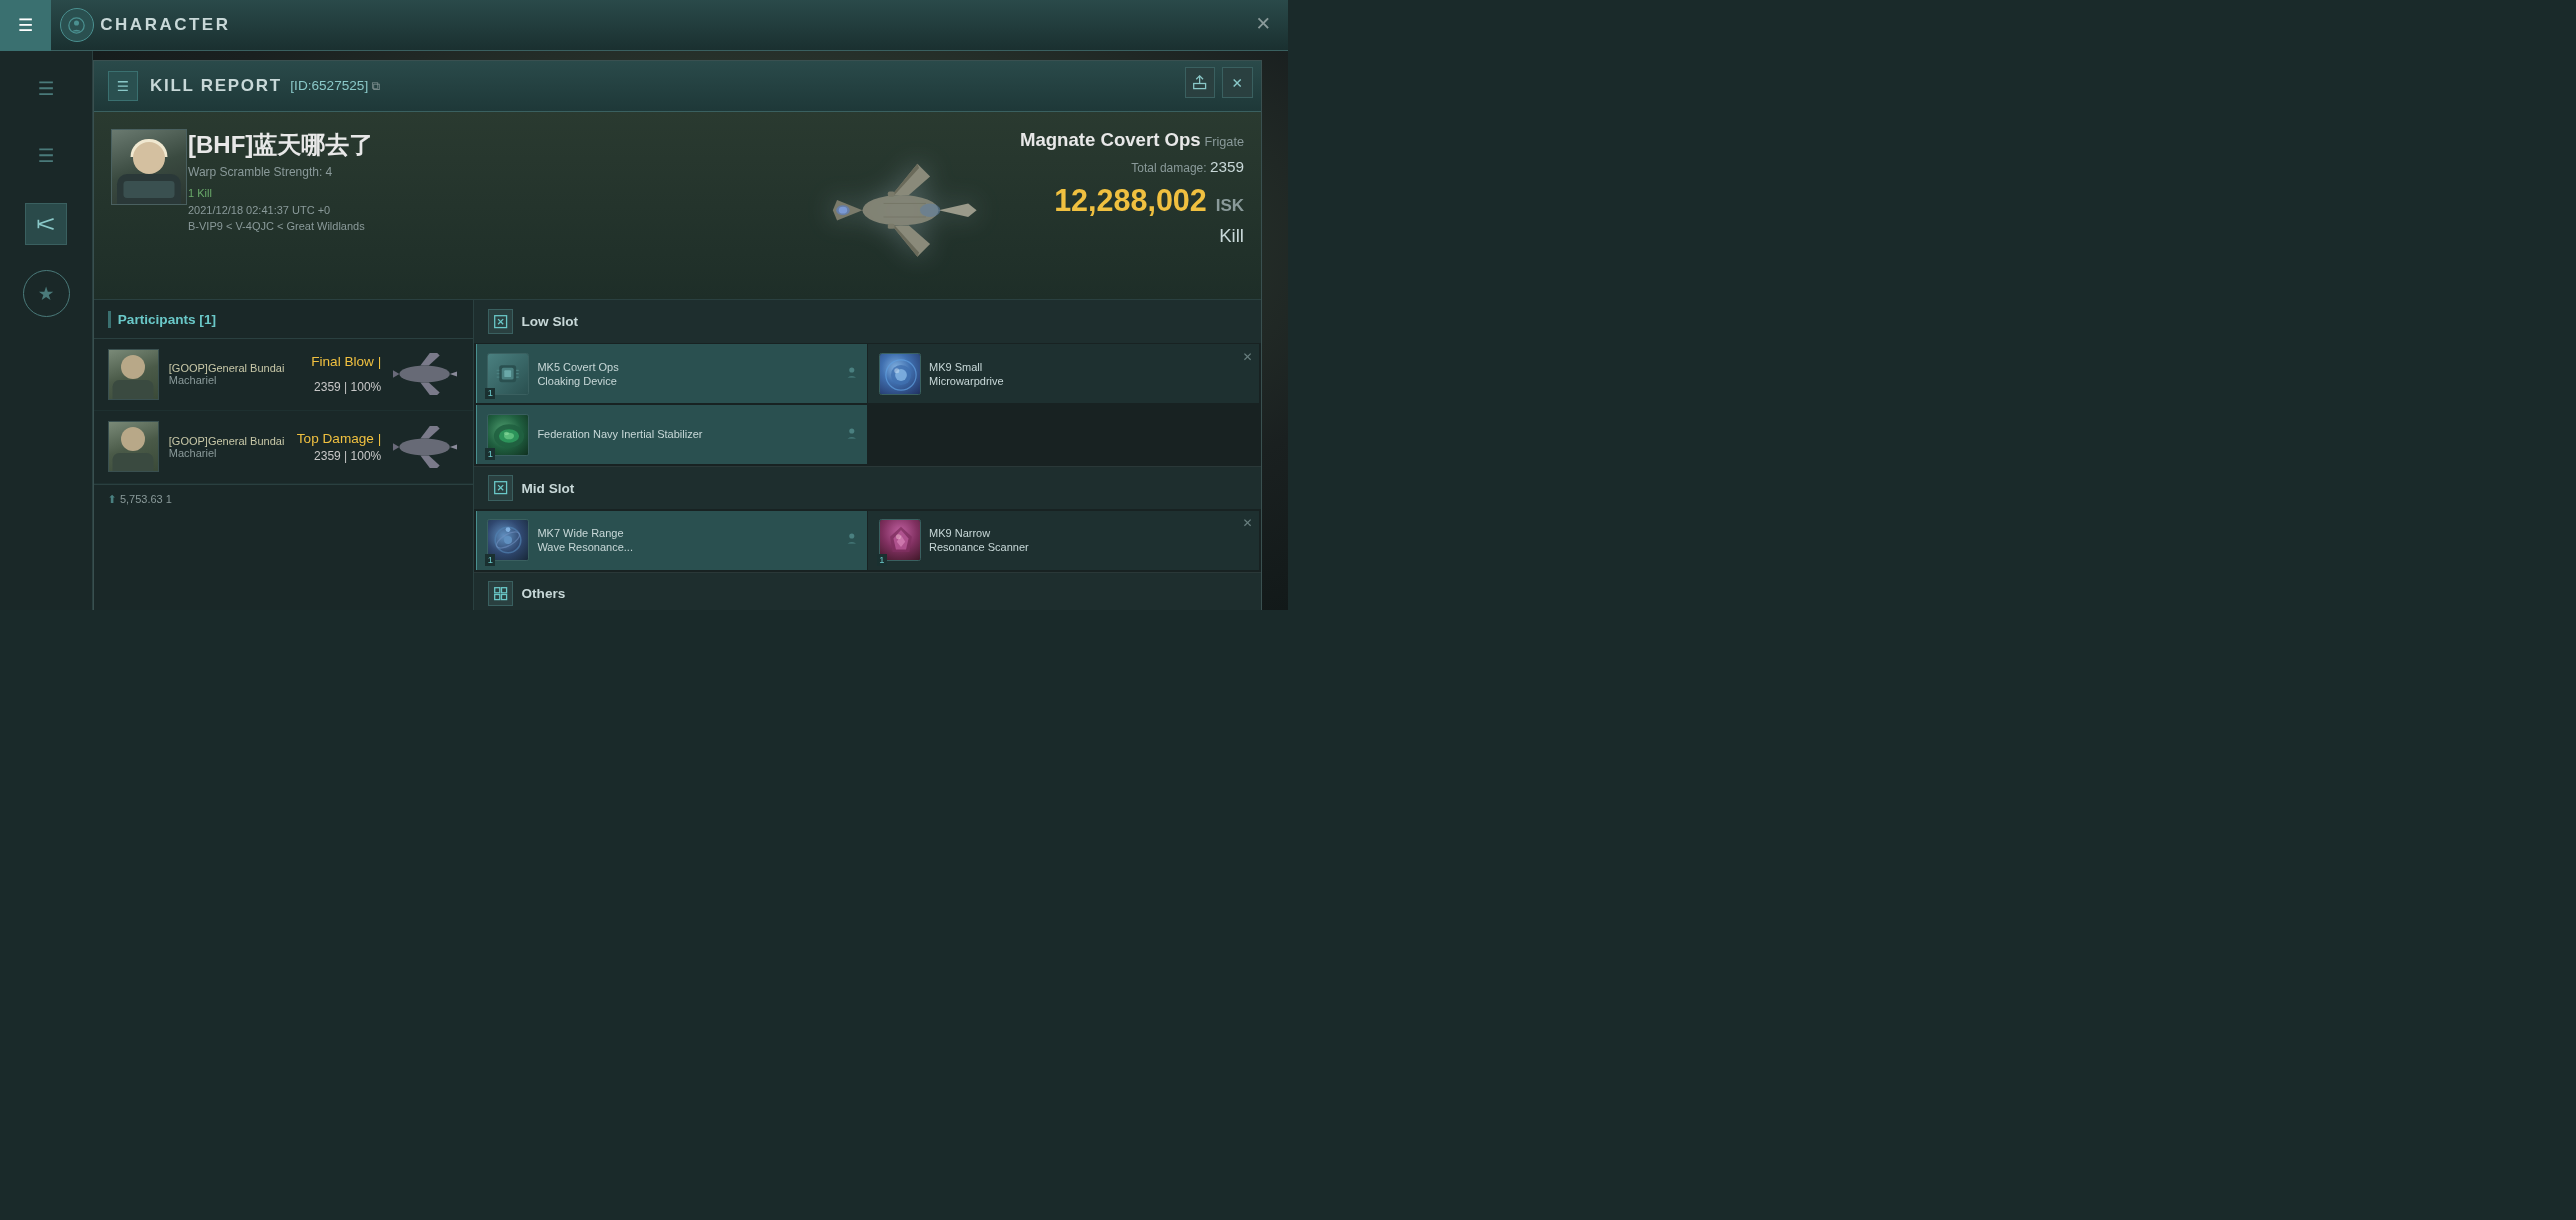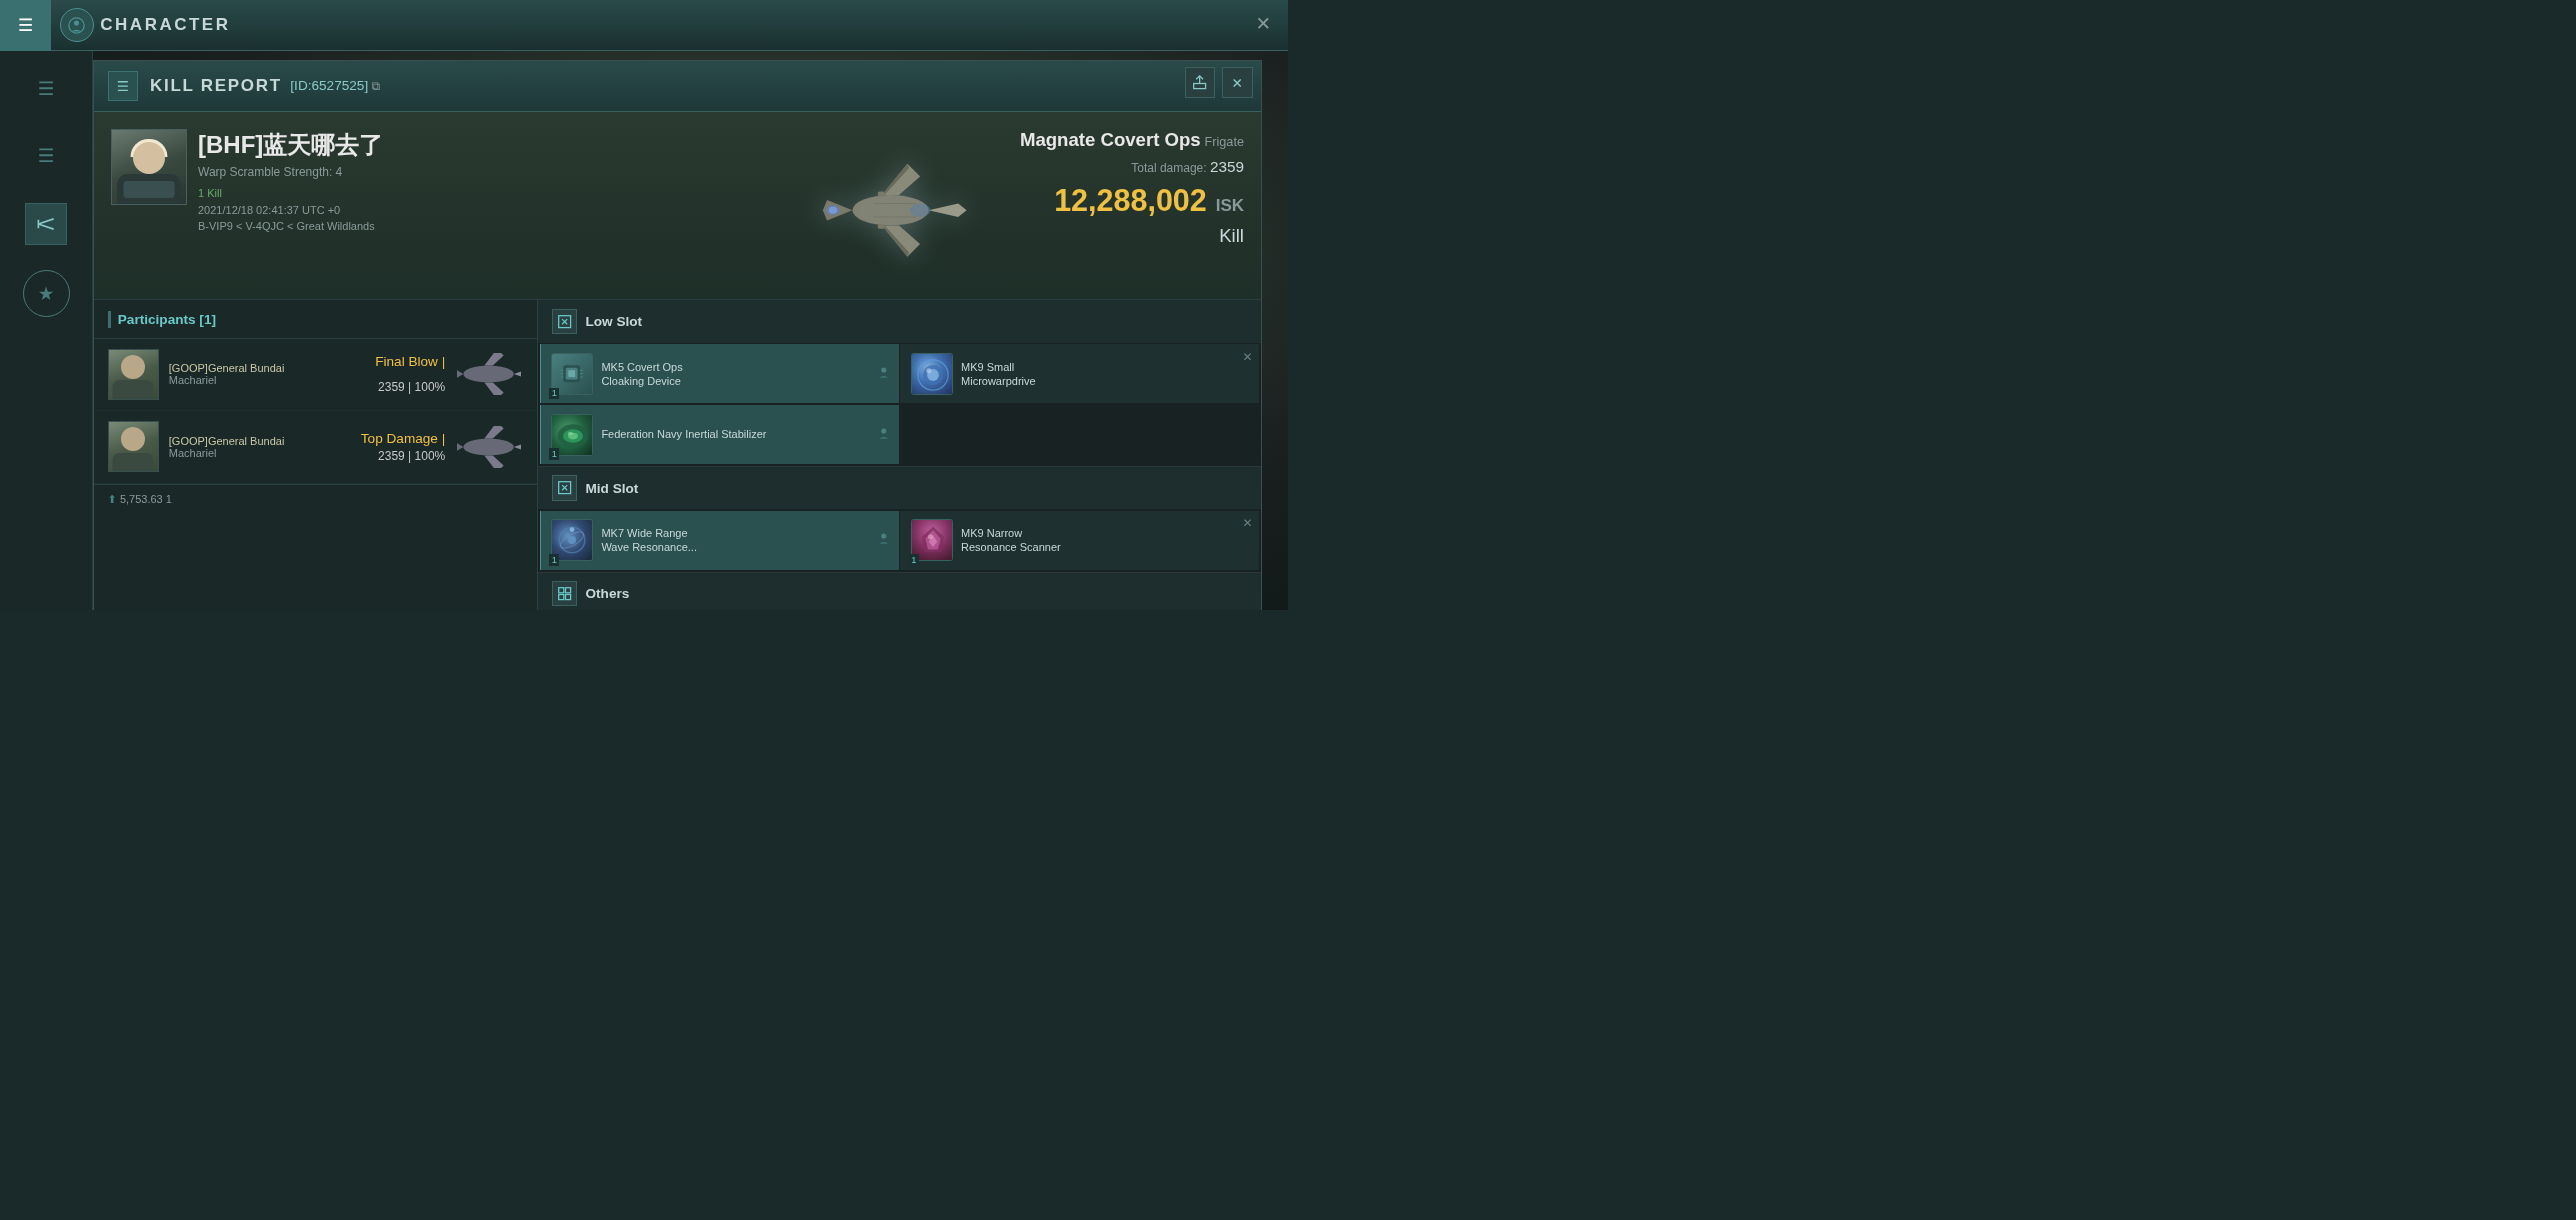--- a/index.html
+++ b/index.html
@@ -194,21 +194,21 @@
       cursor: pointer;
       color: #8ac8c8;
       font-size: 13.6px;
     }
 
     
     .kr-body-top {
       display: flex;
       background: linear-gradient(180deg, #2a3a30 0%, #1e2e28 100%);
       padding: 17px;
-      gap: 11px;
+      gap: 1px;
       border-bottom: 0.8px solid #2a4040;
       position: relative;
     }
 
     .kr-avatar {
       width: 76px;
       height: 76px;
       border: 1.7px solid #4a6060;
       background: linear-gradient(135deg, #3a4a40 0%, #2a3530 100%);
       flex-shrink: 0;
@@ -305,21 +305,21 @@
     }
 
     .kill-label {
       font-size: 18.6px;
       color: #c8d8d8;
       margin-top: 6.8px;
     }
 
     
     .participants-panel {
-      width: 444px;
+      width: 380px;
       border-right: 0.8px solid #2a4040;
       background: #1a2828;
       overflow-y: auto;
     }
 
     .panel-header {
       padding: 10.2px 13.6px;
       border-bottom: 0.8px solid #2a4040;
       display: flex;
       align-items: center;

